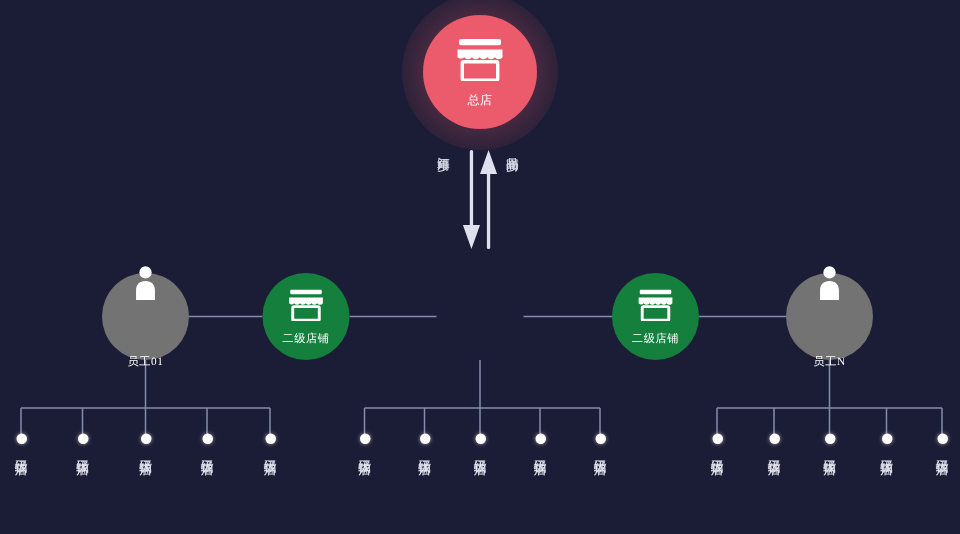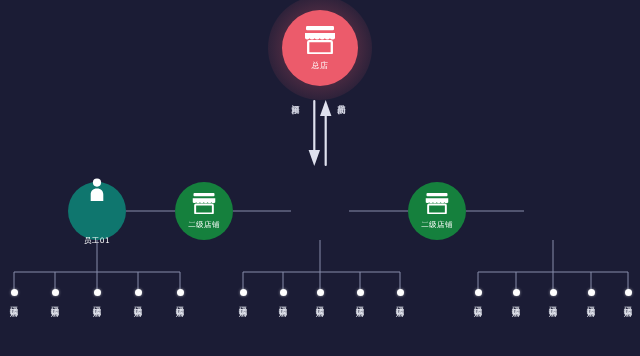--- a/index.html
+++ b/index.html
@@ -12,20 +12,21 @@
     overflow: hidden;
     background: #1b1c35;
     font-family: "DejaVu Sans", "Liberation Sans", sans-serif;
   }
 
   #stage {
     position: relative;
     width: 640px;
     height: 280px;
     background: #1b1c35;
+    font-family: Liberation Serif, serif;
   }
 
   
   #wires {
     position: absolute;
     left: 0;
     top: 0;
     width: 640px;
     height: 356px;
   }
@@ -62,21 +63,21 @@
                 rgba(236,91,107,0.0) 100%);
     z-index: 2;
     pointer-events: none;
   }
   .node-mid {
     width: 58px;
     height: 58px;
     top: 182px;
     z-index: 4;
   }
-  .c-teal  { background: #0f766e; gap: 28px; }
+  .c-teal  { background: #737373; gap: 28px; }
   .c-red   { background: #15803d; }
 
   .node-label {
     color: #ffffff;
     font-size: 7.5px;
     line-height: 1;
     letter-spacing: 0.4px;
     margin-top: 3px;
     white-space: nowrap;
     text-align: center;
@@ -235,20 +236,29 @@
         <rect x="3" y="0" width="28" height="4.2" rx="1.2" fill="#fff"></rect>
         <path d="M2 7 h30 v5.2 a3.1 3.1 0 0 1-5.1 0 a3.1 3.1 0 0 1-5.1 0
                  a3.1 3.1 0 0 1-5.1 0 a3.1 3.1 0 0 1-5.1 0
                  a3.1 3.1 0 0 1-5.1 0 a3.1 3.1 0 0 1-4.5 0 z" fill="#fff"></path>
         <rect x="5.2" y="15.2" width="23.6" height="12.2" rx="1" fill="none" stroke="#fff" stroke-width="2.6"></rect>
       </svg>
     </span>
     <span class="node-label">二级店铺</span>
   </div>
 
+  <div class="node node-mid c-teal" style="left:524px">
+    <span class="ico">
+      <svg width="20" height="24" viewBox="0 0 20 24" xmlns="http://www.w3.org/2000/svg">
+        <circle cx="10" cy="4.6" r="4.1" fill="#fff"></circle>
+        <path d="M10 10.4 c-4.1 0-6.3 2.5-6.3 6.2 V23 h12.6 v-6.4 c0-3.7-2.2-6.2-6.3-6.2 z" fill="#fff"></path>
+      </svg>
+    </span>
+    <span class="node-label">员工N</span>
+  </div>
 
   <div id="leaves">
       <div class="leaf" style="left: 3px; top: 289px;">
         <div class="leaf-dot"></div>
         <span class="leaf-label">三级店铺</span>
       </div>
       <div class="leaf" style="left: 44px; top: 289px;">
         <div class="leaf-dot"></div>
         <span class="leaf-label">三级店铺</span>
       </div>

